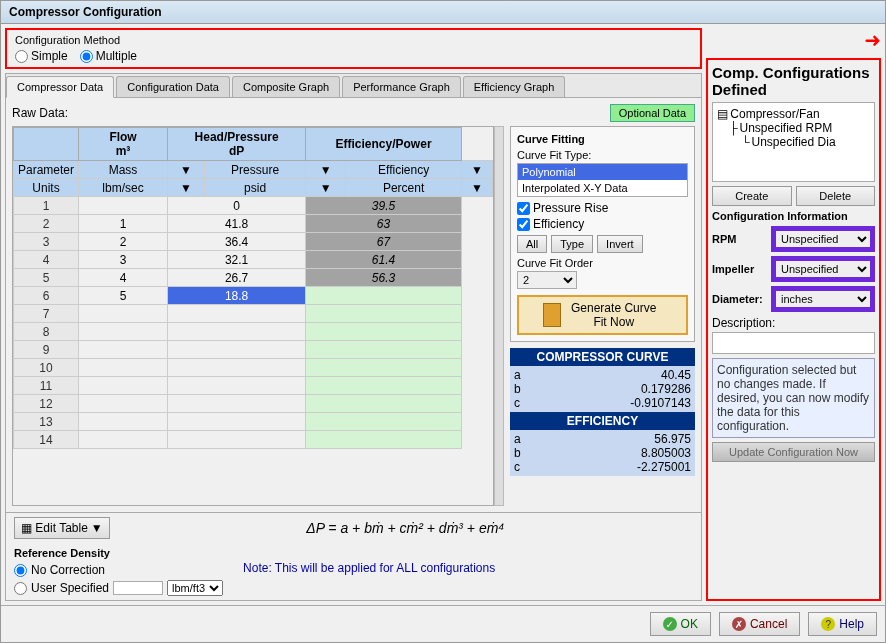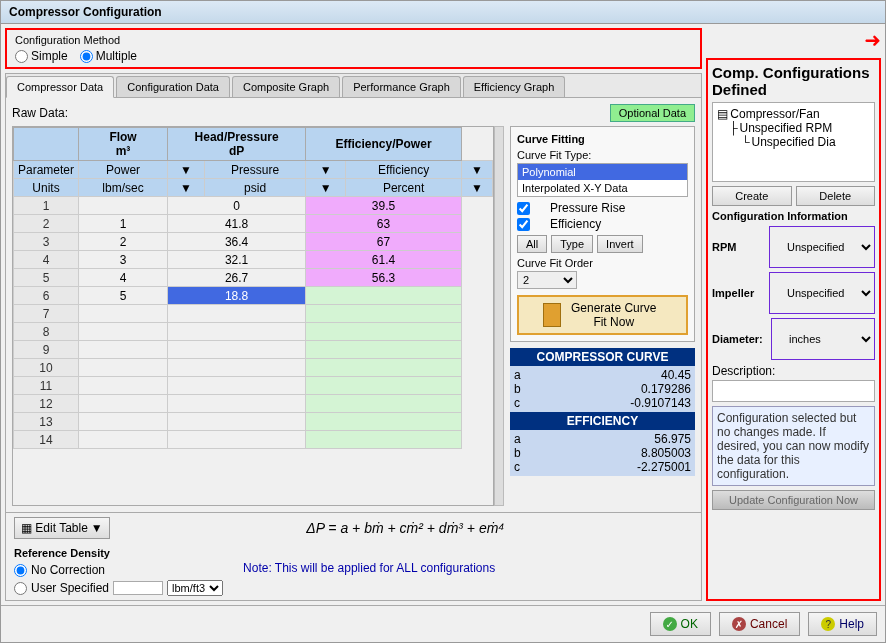--- a/index.html
+++ b/index.html
@@ -21,46 +21,46 @@
     .data-section { display: flex; flex-direction: column; flex: 1; min-width: 0; }
     .raw-data-header { display: flex; justify-content: space-between; align-items: center; margin-bottom: 4px; }
     .optional-data-btn { background: #90EE90; border: 1px solid #4a8; padding: 2px 8px; cursor: pointer; font-size: 11px; }
     .data-table-wrapper { flex: 1; overflow: auto; border: 1px solid #aaa; }
     table.data-table { border-collapse: collapse; width: 100%; font-size: 11px; padding-left: 14px; }
     table.data-table th { background: #b8d4f0; border: 1px solid #aaa; padding: 2px 4px; text-align: center; }
     table.data-table td { border: 1px solid #ccc; padding: 1px 4px; text-align: center; height: 18px; }
     table.data-table tr.param-row td { background: #b8d4f0; }
     table.data-table tr.unit-row td { background: #b8d4f0; }
     .row-num { background: #e8e8e8; color: #333; }
-    .green-cell { background: #f0abfc; }
+    .green-cell { background: #a3a3a3; font-style: italic; }
     .blue-cell { background: #4169E1; color: white; }
     .light-green { background: #d4f4d4; }
     .right-side { display: flex; flex-direction: column; gap: 6px; width: 185px; }
     .curve-fitting { border: 1px solid #aaa; padding: 6px; background: #f8f8f8; }
     .section-title { font-weight: bold; font-size: 11px; margin-bottom: 4px; }
     .curve-type-list { border: 1px solid #aaa; background: white; }
     .curve-type-item { padding: 2px 4px; font-size: 11px; }
     .curve-type-item.selected { background: #4169E1; color: white; }
     .checkbox-group { margin-top: 4px; }
-    .check-item { display: flex; align-items: center; gap: 20px; margin: 2px 0; font-size: 11px; }
+    .check-item { display: flex; align-items: center; gap: 3px; margin: 2px 0; font-size: 11px; }
     .btn-row { display: flex; gap: 4px; margin-top: 4px; }
     .small-btn { border: 1px solid #999; background: linear-gradient(to bottom, #f5f5f5, #ddd); padding: 2px 8px; cursor: pointer; font-size: 11px; }
     .curve-order { margin-top: 4px; }
     .order-select { width: 60px; border: 1px solid #aaa; padding: 1px; font-size: 11px; }
     .generate-btn { display: flex; align-items: center; gap: 4px; margin-top: 6px; border: 2px solid #e0a030; background: #f5e8c0; padding: 4px 24px; cursor: pointer; }
     .comp-config-box { border: 2px solid red; padding: 4px; background: #f0f0f0; flex: 1; }
     .comp-config-title { font-size: 15px; font-weight: bold; margin-bottom: 4px; }
     .tree-view { border: 1px solid #aaa; background: white; padding: 4px; min-height: 80px; font-size: 11px; }
     .tree-item { margin-left: 8px; }
     .config-create-delete { display: flex; gap: 4px; margin-top: 4px; }
     .create-btn, .delete-btn { flex: 1; border: 1px solid #999; background: linear-gradient(to bottom, #f5f5f5, #ddd); padding: 3px; cursor: pointer; font-size: 11px; }
     .config-info { margin-top: 4px; }
     .config-row { display: flex; align-items: center; gap: 4px; margin-bottom: 4px; }
     .config-label { width: 55px; font-size: 11px; font-weight: bold; }
-    .config-select { flex: 1; border: 1px solid #6d28d9; font-size: 11px; padding: 13px; }
+    .config-select { flex: 1; border: 5px solid #6d28d9; font-size: 11px; padding: 1px; }
     .desc-field { width: 100%; border: 1px solid #aaa; height: 22px; margin-top: 2px; }
     .notice-box { background: #e8f0ff; border: 1px solid #99b; padding: 4px; font-size: 10px; margin-top: 4px; color: #333; }
     .update-btn { width: 100%; border: 1px solid #999; background: linear-gradient(to bottom, #ddd, #bbb); padding: 3px; cursor: pointer; font-size: 11px; margin-top: 4px; color: #666; }
     .bottom-bar { display: flex; align-items: center; padding: 4px 8px; border-top: 1px solid #aaa; background: #f0f0f0; gap: 8px; }
     .edit-table-btn { display: flex; align-items: center; gap: 3px; border: 1px solid #999; background: linear-gradient(to bottom, #f5f5f5, #ddd); padding: 3px 6px; cursor: pointer; font-size: 11px; }
     .bottom-actions { display: flex; justify-content: flex-end; gap: 8px; padding: 6px 8px; border-top: 1px solid #aaa; background: #f0f0f0; }
     .action-btn { display: flex; align-items: center; gap: 4px; border: 1px solid #999; background: linear-gradient(to bottom, #f5f5f5, #ddd); padding: 4px 12px; cursor: pointer; font-size: 11px; }
     .ok-btn { color: #060; }
     .cancel-btn { color: #600; }
     .help-btn { color: #006; }
@@ -120,21 +120,21 @@
                 <table class="data-table">
                   <thead>
                     <tr>
                       <th style="width:28px;"></th>
                       <th style="min-width:60px;">Flow<br>m³</th>
                       <th colspan="2" style="min-width:80px;">Head/Pressure<br>dP</th>
                       <th colspan="2" style="min-width:90px;">Efficiency/Power</th>
                     </tr>
                     <tr class="param-row">
                       <td>Parameter</td>
-                      <td>Power</td>
+                      <td>Mass</td>
                       <td>▼</td>
                       <td>Pressure</td>
                       <td>▼</td>
                       <td>Efficiency</td>
                       <td>▼</td>
                     </tr>
                     <tr class="unit-row">
                       <td>Units</td>
                       <td>lbm/sec</td>
                       <td>▼</td>

